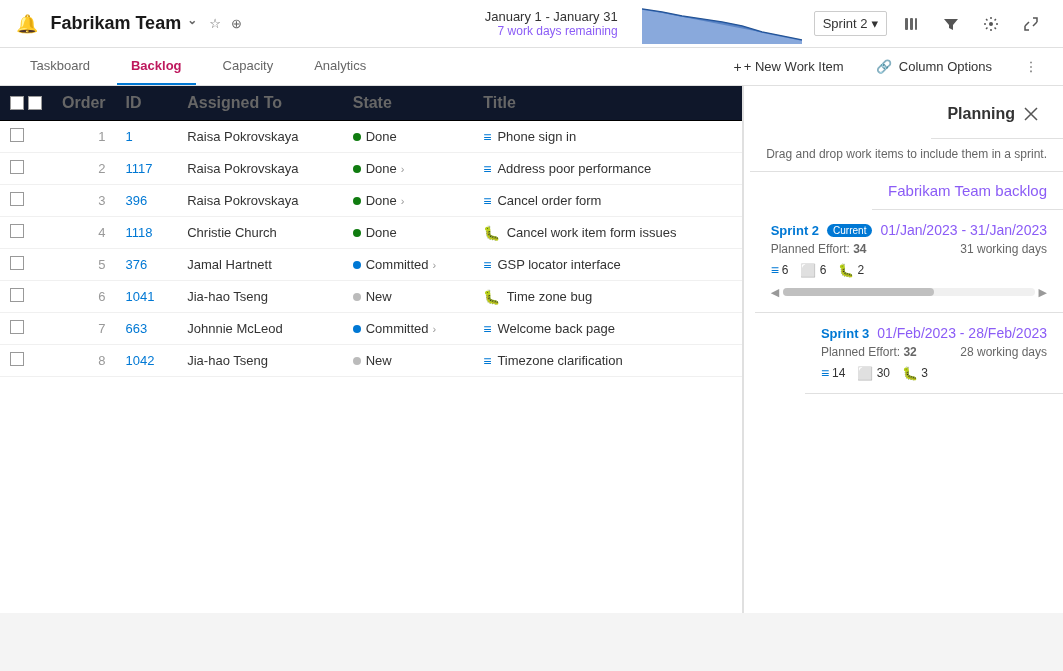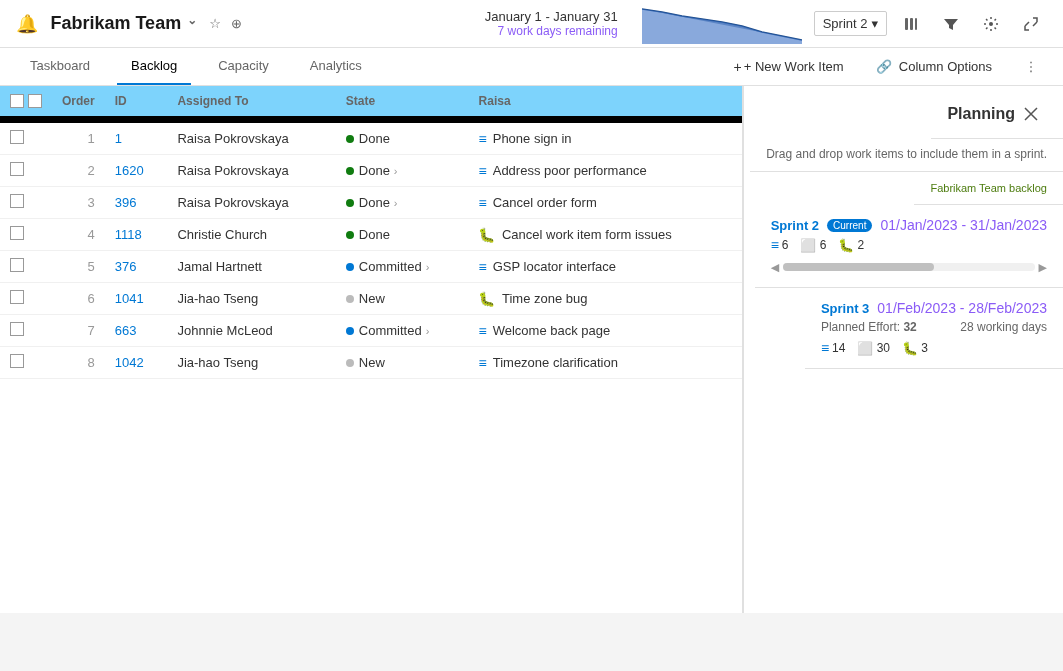--- a/index.html
+++ b/index.html
@@ -66,23 +66,23 @@
       gap: 13px;
     }
     .nav-tab {
       padding: 10px 14px;
       font-size: 13px;
       cursor: pointer;
       color: #666;
       border-bottom: 2px solid transparent;
     }
     .nav-tab.active {
-      color: #000000;
+      color: #be185d;
       border-bottom: 2px solid #0078d4;
-      font-weight: 400;
+      font-weight: 700;
     }
     .toolbar-btn {
       display: flex;
       align-items: center;
       gap: 6px;
       padding: 5px 10px;
       border: none;
       background: transparent;
       cursor: pointer;
       font-size: 13px;
@@ -100,26 +100,26 @@
       overflow-y: auto;
       background: #fff;
       border-right: 1px solid #e0e0e0;
     }
 
     .backlog-table {
       width: 100%;
       border-collapse: collapse;
     }
     .backlog-table th {
-      background: #7dd3fc;
-      border-bottom: 7px solid #000000;
+      background: #0f172a;
+      border-bottom: 1px solid #000000;
       padding: 8px 10px;
       text-align: left;
       font-weight: 600;
-      font-size: 12px;
+      font-size: 16px;
       color: #666;
       white-space: nowrap;
     }
     .backlog-table td {
       padding: 7px 10px;
       border-bottom: 1px solid #f0f0f0;
       font-size: 13px;
       white-space: nowrap;
     }
 
@@ -169,22 +169,22 @@
       display: flex;
       align-items: center;
       justify-content: space-between;
       border-bottom: 1px solid #e0e0e0;
     }
     .planning-title { font-size: 16px; font-weight: 600; }
     .planning-desc { padding: 8px 16px 10px; font-size: 12px; color: #666; border-bottom: 1px solid #e0e0e0; }
 
     .backlog-link {
       padding: 10px 16px;
-      color: #4d7c0f;
-      font-size: 11px;
+      color: #8b5cf6;
+      font-size: 15px;
       cursor: pointer;
       border-bottom: 1px solid #e0e0e0;
     }
 
     .sprint-card {
       padding: 12px 16px;
       border-bottom: 1px solid #e0e0e0;
     }
     .sprint-card-header {
       display: flex;
@@ -303,21 +303,21 @@
           <th style="width:50px;">
             <div class="col-check">
               <span class="checkbox-sq"></span>
               <span class="checkbox-sq"></span>
             </div>
           </th>
           <th>Order</th>
           <th>ID</th>
           <th>Assigned To</th>
           <th>State</th>
-          <th>Raisa</th>
+          <th>Title</th>
         </tr>
       </thead>
       <tbody id="backlog-tbody">
       <tr>
     <td>
       <span class="checkbox-sq"></span>
     </td>
     <td class="row-num">1</td>
     <td class="row-id">1</td>
     <td>Raisa Pokrovskaya</td>
@@ -333,21 +333,21 @@
         <span style="color:#0078d4;font-size:14px;">≡</span>
         <span>Phone sign in</span>
       </div>
     </td>
   </tr>
           <tr>
     <td>
       <span class="checkbox-sq"></span>
     </td>
     <td class="row-num">2</td>
-    <td class="row-id">1620</td>
+    <td class="row-id">1117</td>
     <td>Raisa Pokrovskaya</td>
     <td>
       <div class="state-cell">
         <span class="state-dot state-done"></span>
         <span>Done</span>
         <span style="color:#999;margin-left:4px;font-size:11px;">›</span>
       </div>
     </td>
     <td>
       <div class="title-cell">
@@ -497,20 +497,24 @@
     </div>
     <div class="planning-desc">Drag and drop work items to include them in a sprint.</div>
     <div class="backlog-link">Fabrikam Team backlog</div>
 
     <div class="sprint-card">
       <div class="sprint-card-header">
         <span class="sprint-card-name">Sprint 2</span>
         <span class="current-badge">Current</span>
         <span class="sprint-card-dates">01/Jan/2023 - 31/Jan/2023</span>
       </div>
+      <div class="sprint-effort">
+        <span>Planned Effort: <strong>34</strong></span>
+        <span>31 working days</span>
+      </div>
       <div class="sprint-counts">
         <div class="count-item">
           <span style="color:#0078d4;font-size:14px;">≡</span>
           <span>6</span>
         </div>
         <div class="count-item">
           <span style="color:#f0a500;font-size:13px;">⬜</span>
           <span>6</span>
         </div>
         <div class="count-item">

